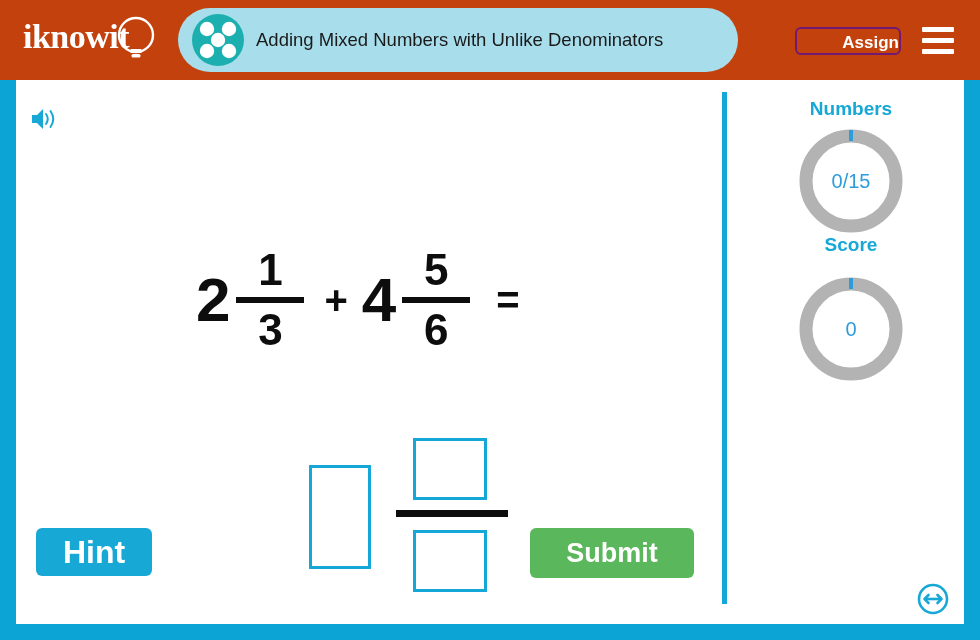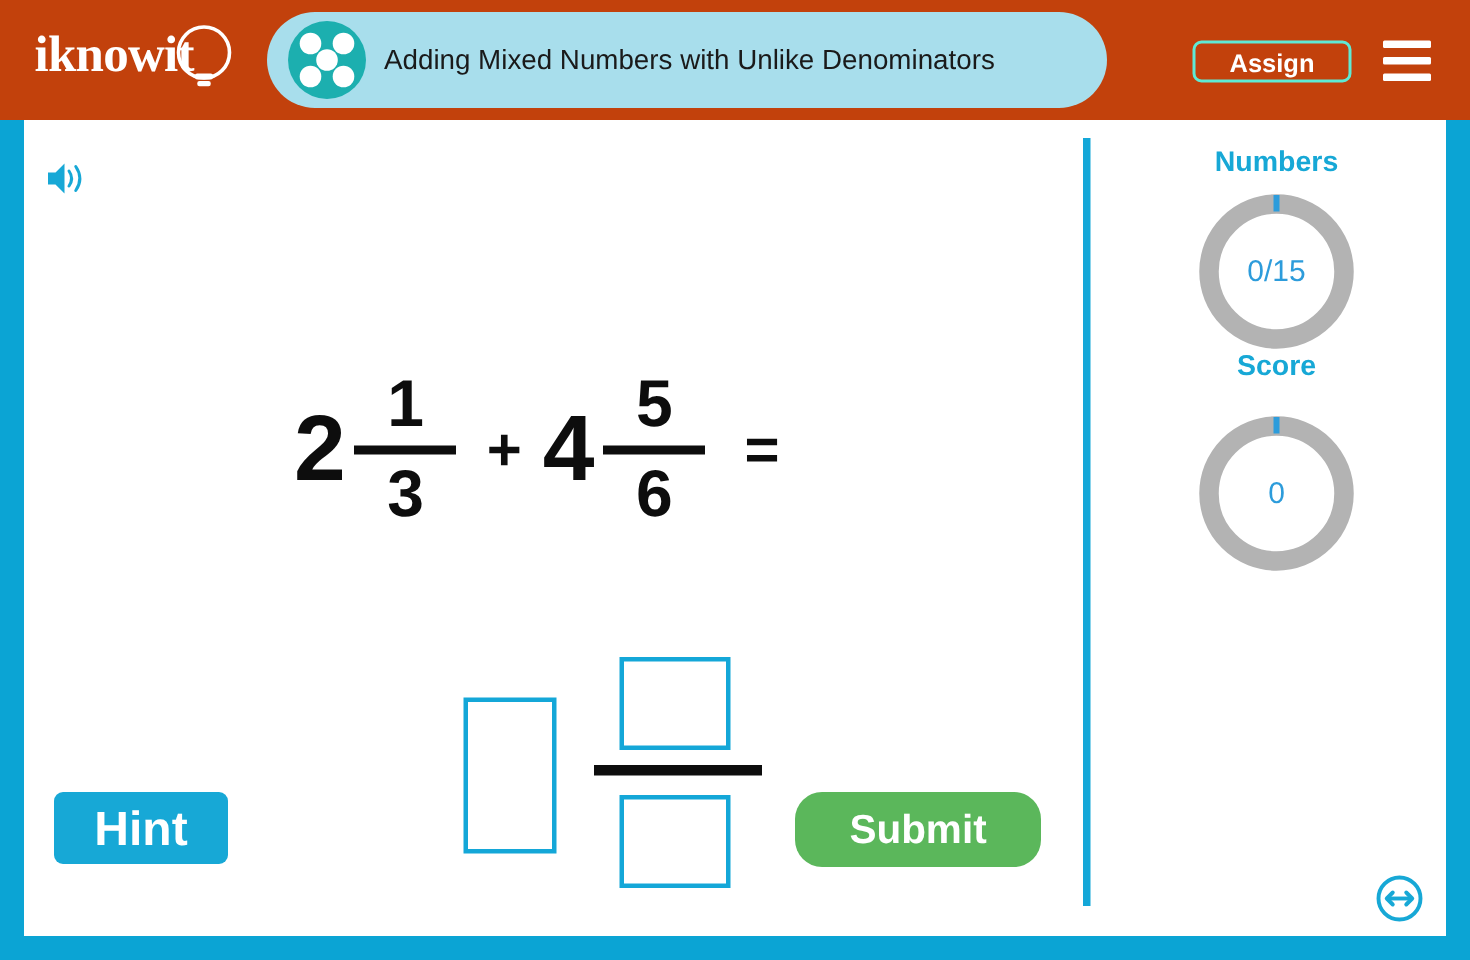--- a/index.html
+++ b/index.html
@@ -86,26 +86,26 @@
     color: #1a1a1a;
     white-space: nowrap;
   }
 
   #assign-button {
     position: absolute;
     left: 795px;
     top: 27px;
     width: 106px;
     height: 28px;
-    border: 2px solid #5eead4;
+    border: 2px solid #701a75;
     border-radius: 6px;
     color: #ffffff;
     font-size: 17px;
     font-weight: bold;
-    text-align: center;
+    text-align: right;
     line-height: 28px;
     box-sizing: border-box;
     cursor: pointer;
     background: transparent;
     padding: 0;
     font-family: "Liberation Sans", sans-serif;
   }
 
   #menu-button {
     position: absolute;
@@ -284,21 +284,21 @@
     padding: 0;
   }
   #submit-button {
     position: absolute;
     left: 514px;
     top: 448px;
     width: 164px;
     height: 50px;
     background: #5BB75B;
     border: none;
-    border-radius: 18px;
+    border-radius: 6px;
     color: #ffffff;
     font-size: 27px;
     font-weight: bold;
     cursor: pointer;
     font-family: "Liberation Sans", sans-serif;
     padding: 0;
   }
 
   
   #sidebar {

